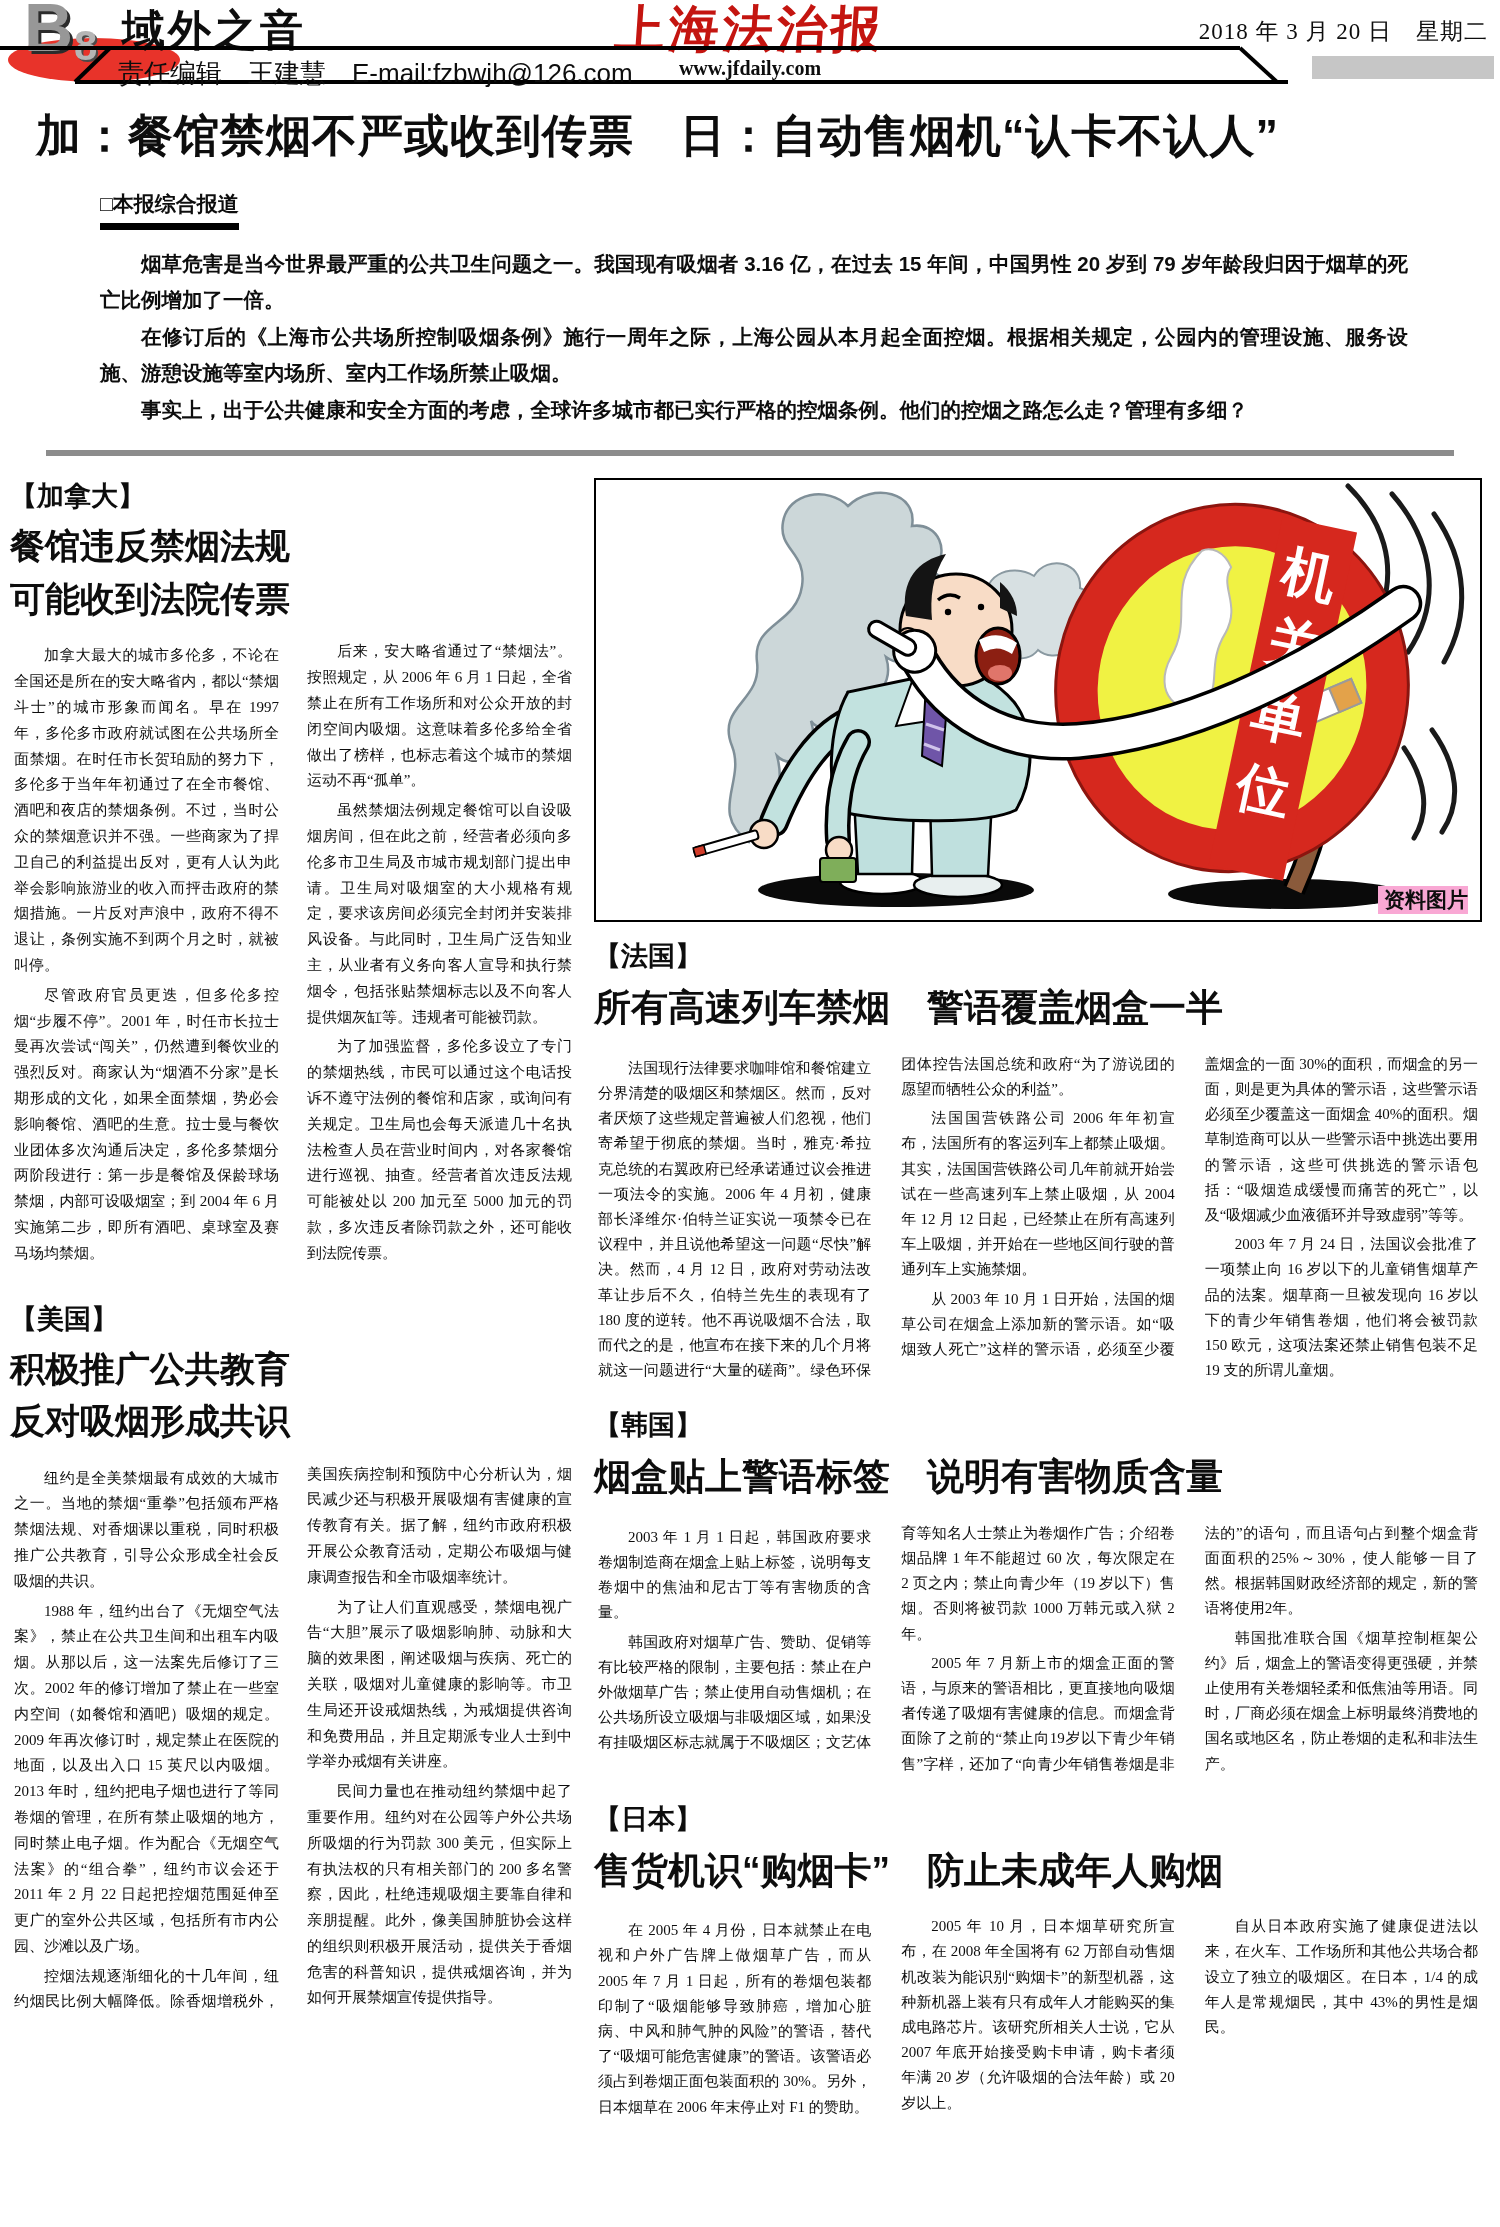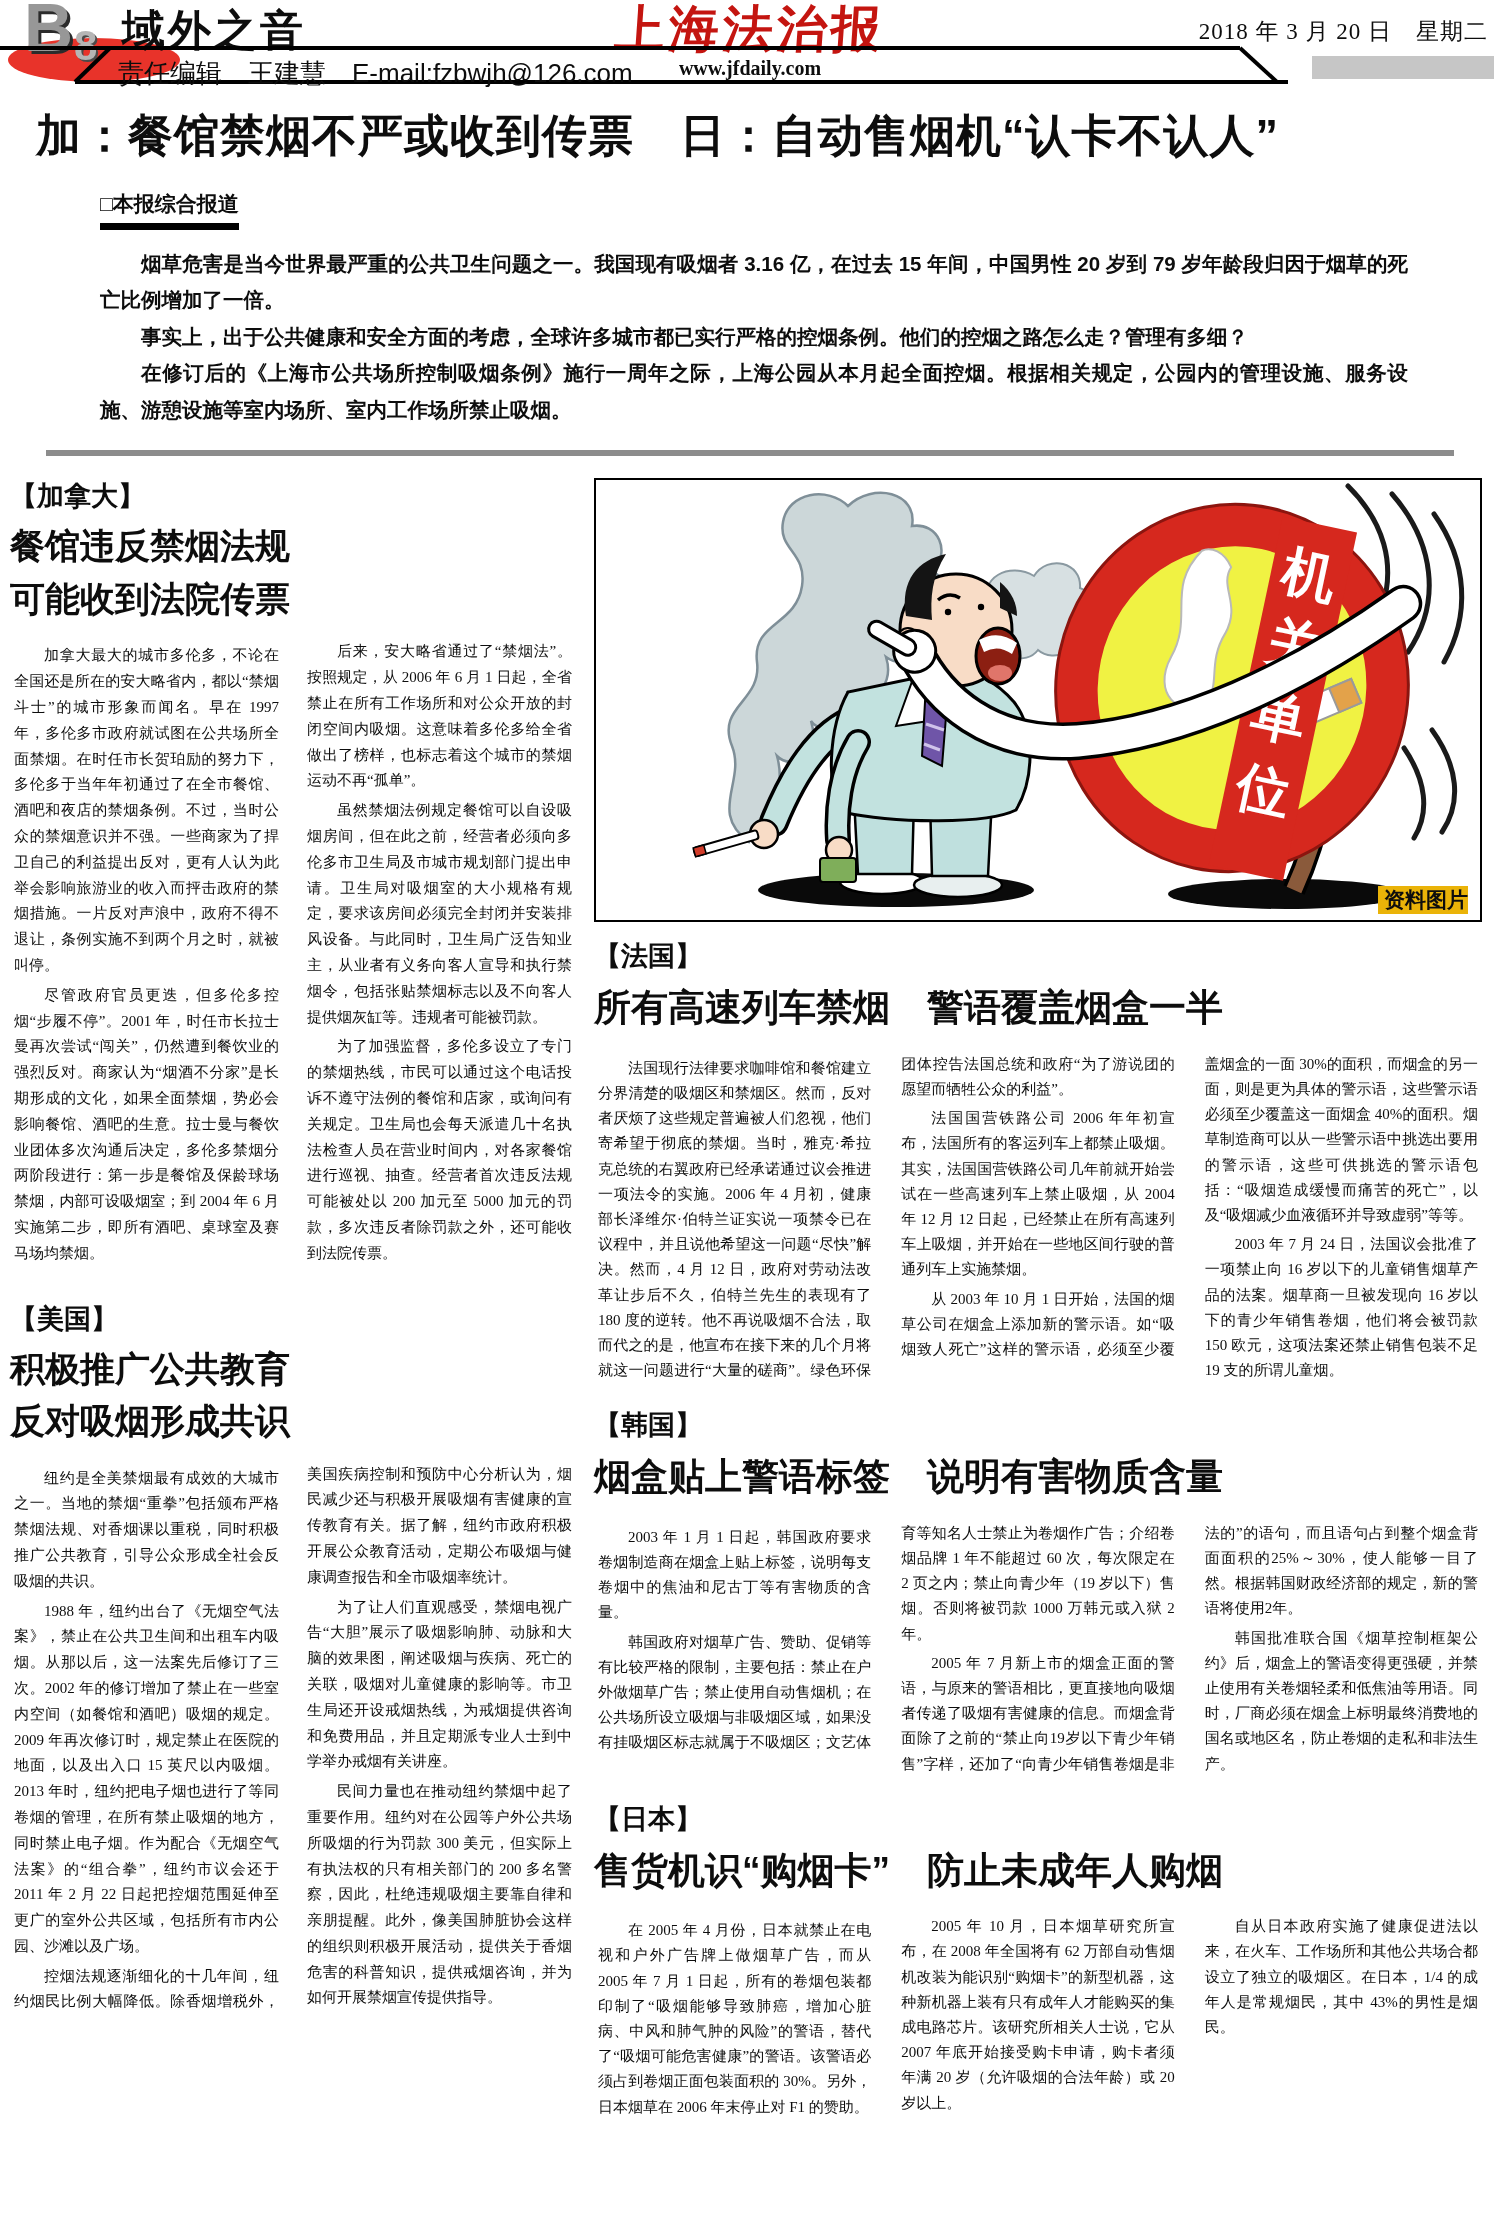--- a/index.html
+++ b/index.html
@@ -44,21 +44,21 @@
   .col-right .sec-title{font-size:37px;margin:0 0 16px;}
   .body-2{column-count:2;column-gap:20px;text-align:justify;font-size:15px;line-height:1.72;}
   .body-3{column-count:3;column-gap:22px;text-align:justify;font-size:15px;line-height:1.68;}
   .body-2 p,.body-3 p{margin:4px;text-indent:2em;}
   .sec-usa{margin-top:30px;}
   .sec-korea,.sec-japan{margin-top:24px;}
 
   
   .illustration{position:relative;margin:2px 0 16px;border:2px solid #000;height:440px;background:#fff;}
   .cartoon{display:block;width:884px;height:440px;}
-  .ill-caption{position:absolute;right:12px;bottom:6px;font-size:21px;font-weight:800;background:#eab308;padding-left:6px;}
+  .ill-caption{position:absolute;right:12px;bottom:6px;font-size:21px;font-weight:800;background:#f9a8d4;padding-left:6px;}
   .mline{fill:none;stroke:#1a1a1a;stroke-width:5;stroke-linecap:round;}
 </style>
 </head>
 <body>
 
 <div class="page">
 
   <div class="masthead">
     <div class="logo">
       <div class="logo-ellipse"></div>
@@ -78,22 +78,22 @@
     <div class="editor-line sans">责任编辑　王建慧　E-mail:fzbwjh@126.com</div>
     <div class="website">www.jfdaily.com</div>
     <div class="band-gray"></div>
   </div>
 
   <div class="sub-headline sans">加：餐馆禁烟不严或收到传票　日：自动售烟机“认卡不认人”</div>
 
   <div class="lead-block">
     <div class="byline sans">□本报综合报道</div>
     <p>烟草危害是当今世界最严重的公共卫生问题之一。我国现有吸烟者 3.16 亿，在过去 15 年间，中国男性 20 岁到 79 岁年龄段归因于烟草的死亡比例增加了一倍。</p>
+    <p>在修订后的《上海市公共场所控制吸烟条例》施行一周年之际，上海公园从本月起全面控烟。根据相关规定，公园内的管理设施、服务设施、游憩设施等室内场所、室内工作场所禁止吸烟。</p>
     <p>事实上，出于公共健康和安全方面的考虑，全球许多城市都已实行严格的控烟条例。他们的控烟之路怎么走？管理有多细？</p>
-    <p>在修订后的《上海市公共场所控制吸烟条例》施行一周年之际，上海公园从本月起全面控烟。根据相关规定，公园内的管理设施、服务设施、游憩设施等室内场所、室内工作场所禁止吸烟。</p>
   </div>
 
   <div class="rule"></div>
 
   <div class="main">
 
     <div class="col-left">
 
       <div class="sec sec-canada">
         <div class="sec-tag sans">【加拿大】</div>

